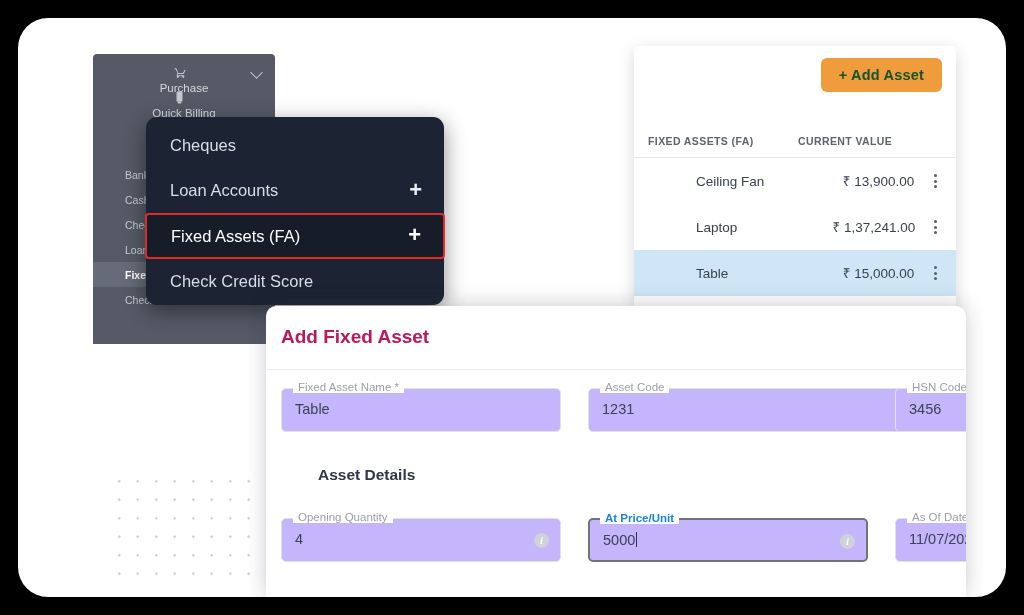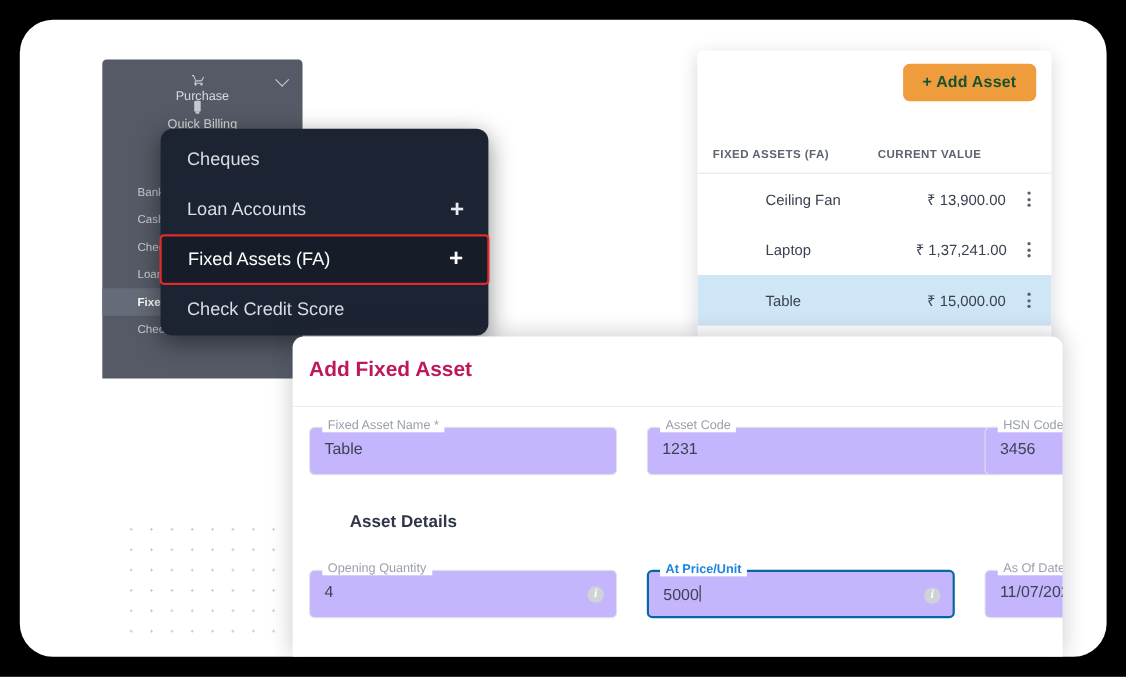--- a/index.html
+++ b/index.html
@@ -249,21 +249,21 @@
   }
 
   
   .field {
     position: absolute;
     height: 44px;
     border: 1px solid #dfe2e7;
     border-radius: 5px;
     background: #c4b5fd;
   }
-  .field.focused { border: 2px solid #0369a1; }
+  .field.focused { border: 2px solid #737373; }
   .field-label {
     position: absolute;
     top: -8px;
     left: 11px;
     padding: 0 5px;
     background: #ffffff;
     font-size: 11.5px;
     color: #9aa0ab;
     white-space: nowrap;
   }

